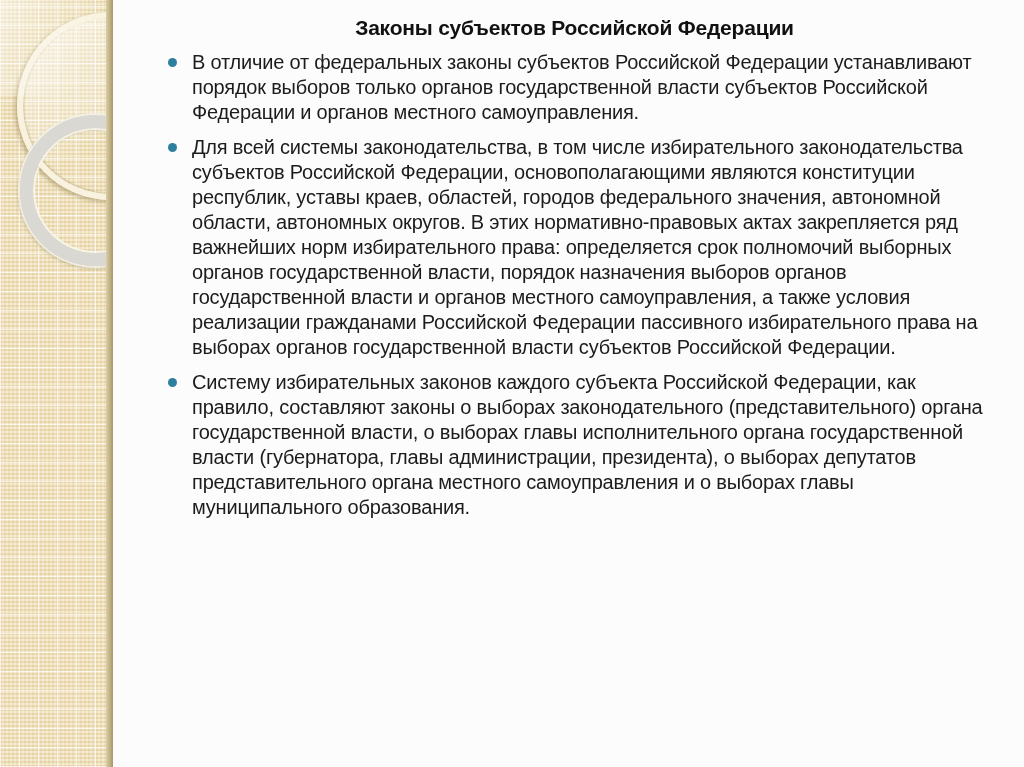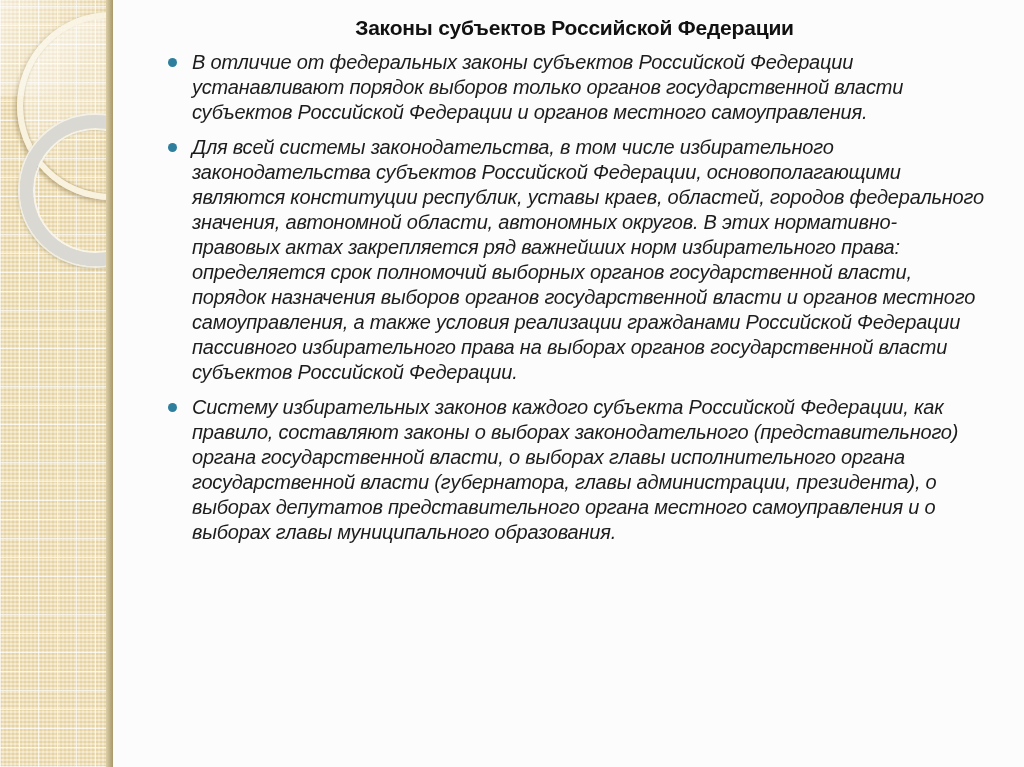--- a/index.html
+++ b/index.html
@@ -50,21 +50,21 @@
     color:var(--text,#1C1C1C);
   }
   .title{
     text-align:center;
     font-weight:bold;
     font-size:21px;
     letter-spacing:-0.2px;
     color:var(--title,#111111);
     margin:0 0 10px 0;
   }
-  ul.bullets{list-style:none;margin:0;padding:0;font-style:italic;}
+  ul.bullets{list-style:none;margin:0;padding:0;}
   ul.bullets li{
     position:relative;
     padding-left:27px;
     margin-bottom:10px;
     font-size:20px;
     line-height:25px;
     letter-spacing:-0.2px;
     max-width:800px;
   }
   .dot{

